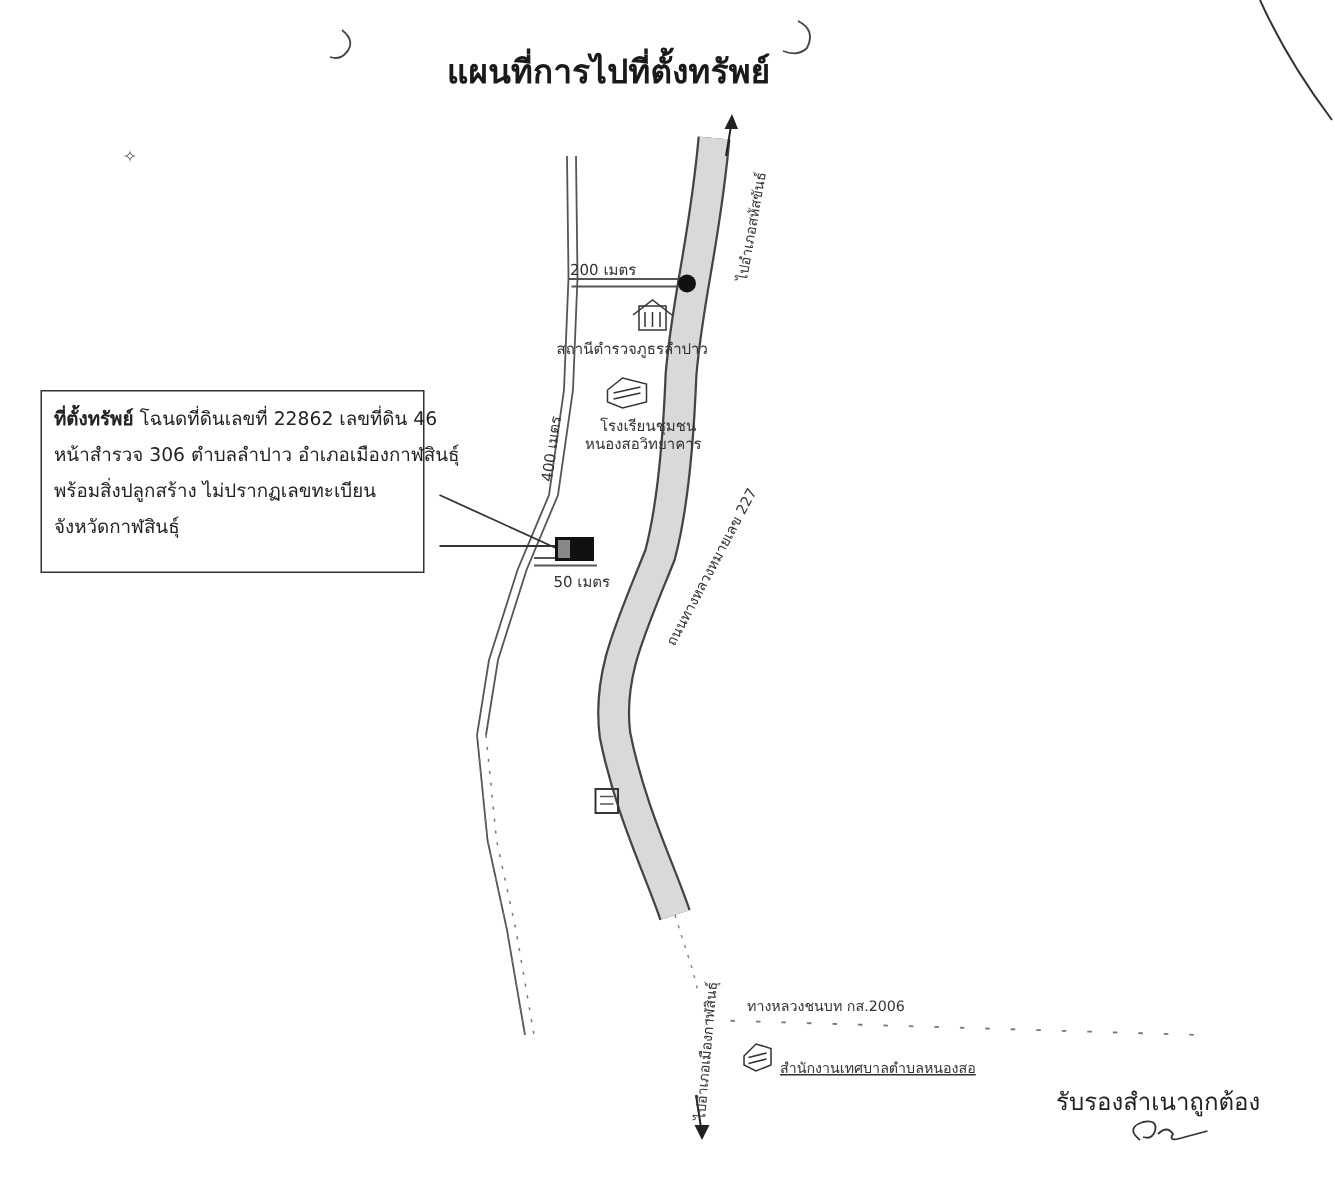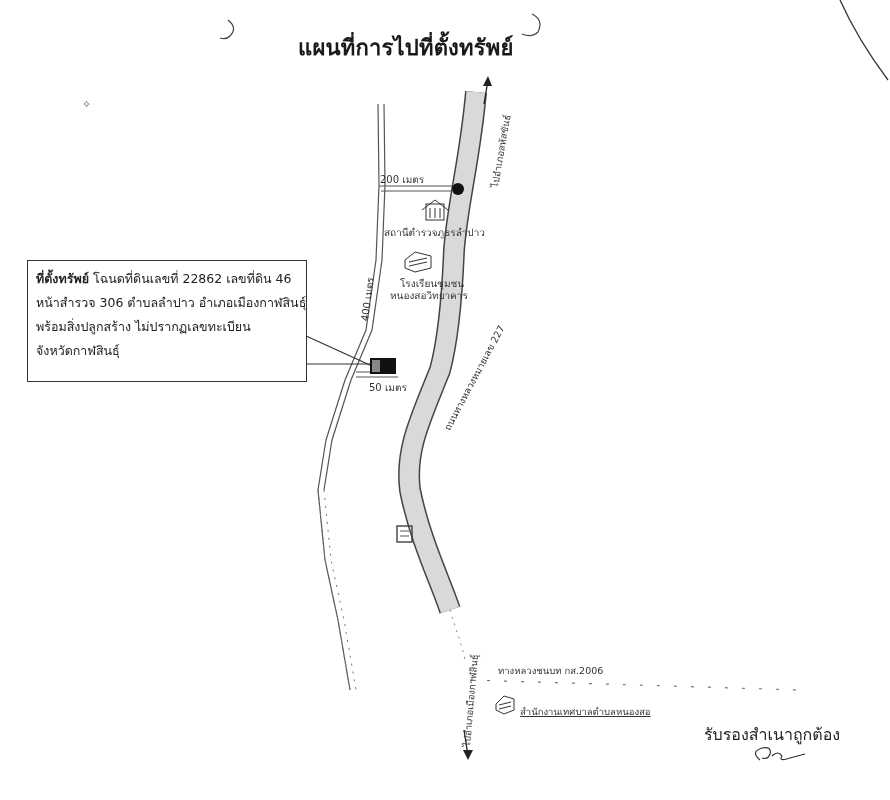--- a/index.html
+++ b/index.html
@@ -1,21 +1,21 @@
 <!DOCTYPE html>
 <html><head>
 <meta charset="utf-8">
 <style>
   html, body { margin: 0; padding: 0; background: #ffffff; }
   body { width: 890px; height: 800px; position: relative; overflow: hidden;
          font-family: "DejaVu Sans", "Liberation Sans", sans-serif; color: #222; }
   .abs { position: absolute; }
   #map-svg { position: absolute; left: 0; top: 0; width: 890px; height: 800px; }
   .title { left: 298px; top: 30px; font-size: 22px; color: #1a1a1a; letter-spacing: 0.2px; font-weight: bold; }
-  .callout { left: 27px; top: 260px; width: 280px; height: 122px; border: 1.5px solid #333;
+  .callout { left: 27px; top: 260px; width: 256px; height: 122px; border: 1.5px solid #333;
              background: #fff; box-sizing: border-box; padding: 6px 8px; }
   .callout div { font-size: 12.5px; line-height: 24px; color: #222; white-space: nowrap; }
   .callout .bold { font-weight: bold; }
   .lbl { font-size: 10px; color: #333; white-space: nowrap; }
   .rot { transform-origin: left top; }
   .cert { left: 704px; top: 722px; font-size: 16px; color: #222; }
 </style>
 </head>
 <body>
 
@@ -102,21 +102,21 @@
   <div><span class="bold">ที่ตั้งทรัพย์</span><span> โฉนดที่ดินเลขที่ 22862 เลขที่ดิน 46</span></div>
   <div>หน้าสำรวจ 306 ตำบลลำปาว อำเภอเมืองกาฬสินธุ์</div>
   <div>พร้อมสิ่งปลูกสร้าง ไม่ปรากฏเลขทะเบียน</div>
   <div>จังหวัดกาฬสินธุ์</div>
 </div>
 
 <div class="abs lbl" style="left:380px; top:172px;">200 เมตร</div>
 <div class="abs lbl rot" style="left:357px; top:320px; transform: rotate(-82deg);">400 เมตร</div>
 <div class="abs lbl" style="left:369px; top:380px;">50 เมตร</div>
 
-<div class="abs lbl" style="left:384px; top:225px;">สถานีตำรวจภูธรลำปาว</div>
+<div class="abs lbl" style="left:371px; top:225px;">สถานีตำรวจภูธรลำปาว</div>
 <div class="abs lbl" style="left:400px; top:276px;">โรงเรียนชุมชน</div>
 <div class="abs lbl" style="left:390px; top:288px;">หนองสอวิทยาคาร</div>
 <div class="abs lbl" style="left:520px; top:704px; font-size:9.5px;text-decoration:underline;">สำนักงานเทศบาลตำบลหนองสอ</div>
 
 <div class="abs lbl rot" style="left:440px; top:426px; transform: rotate(-62deg); font-size:9.5px;">ถนนทางหลวงหมายเลข 227</div>
 <div class="abs lbl" style="left:498px; top:663px; font-size:9.5px;">ทางหลวงชนบท กส.2006</div>
 <div class="abs lbl rot" style="left:487px; top:186px; transform: rotate(-80deg); font-size:9.5px;">ไปอำเภอสหัสขันธ์</div>
 <div class="abs lbl rot" style="left:459px; top:746px; transform: rotate(-85deg); font-size:9.5px;">ไปอำเภอเมืองกาฬสินธุ์</div>
 
 <div class="abs cert">รับรองสำเนาถูกต้อง</div>

